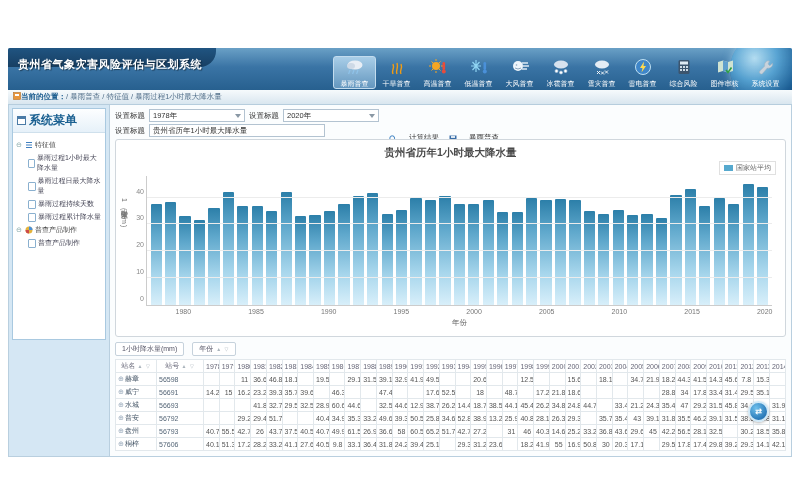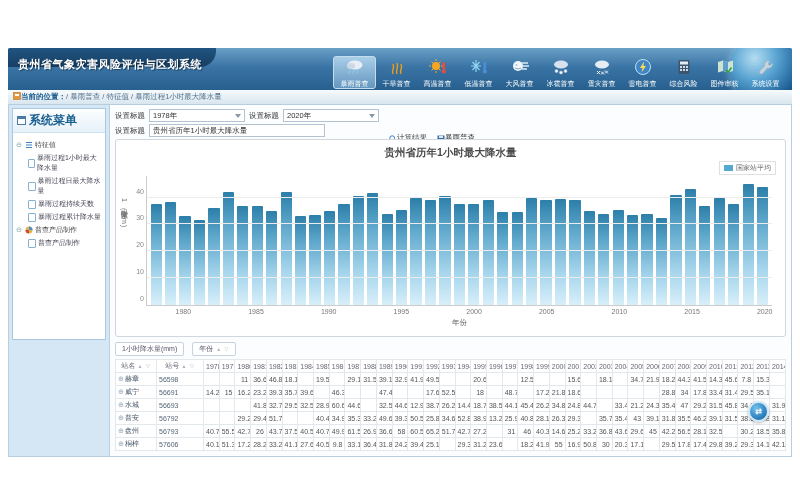--- a/index.html
+++ b/index.html
@@ -40,21 +40,21 @@
   .tleaf{display:flex;align-items:center;gap:2px;margin:3px 0 3px 13px;cursor:pointer;color:#445;}
   .exp{color:#8aa;font-size:7px;width:7px;}
   .docIc{display:inline-block;width:6px;height:7px;background:#fff;border:1px solid #8ab0cf;border-radius:1px;}
 
   .main{flex:1;background:#fbfdfe;position:relative;padding:4px 5px 0 5px;}
   .trow{display:flex;align-items:center;gap:4px;font-size:7.5px;color:#333;height:13px;margin-bottom:2px;}
   .sel{width:88px;height:11px;border:1px solid #b3c3d1;background:#fff;display:flex;align-items:center;
     justify-content:space-between;padding:0 3px;font-size:7.5px;color:#333;cursor:pointer;}
   .caret{width:0;height:0;border-left:3px solid transparent;border-right:3px solid transparent;border-top:4px solid #8a98a5;}
   .note{color:#e6452f;font-size:7.5px;margin-left:4px;}
-  .tbtn{display:flex;align-items:flex-end;gap:0;color:#333;cursor:pointer;margin-left:6px;margin-top:44px;}
+  .tbtn{display:flex;align-items:flex-end;gap:12px;color:#333;cursor:pointer;margin-left:6px;margin-top:44px;}
   .inp{width:168px;height:11px;border:1px solid #b3c3d1;background:#fff;font-size:7.5px;color:#333;padding:0 3px;
     font-family:"Liberation Sans",sans-serif;}
 
   
   .chartPanel{position:relative;height:196px;border:1px solid #d0d7dd;border-radius:3px;background:#fff;margin-top:2px;}
   .chartTitle{position:absolute;top:6px;left:0;right:0;text-align:center;font-size:10.5px;font-weight:bold;color:#4a4a4a;}
   .legend{position:absolute;top:21px;right:9px;display:flex;align-items:center;gap:3px;border:1px solid #e0e0e0;
     background:#fff;padding:1px 4px;font-size:7px;color:#666;}
   .legend .sw{width:9px;height:6px;background:#56a9ce;}
   .plot{position:absolute;left:30px;right:13px;top:36px;bottom:30px;border-left:1px solid #ccc;border-bottom:1px solid #ccc;}

